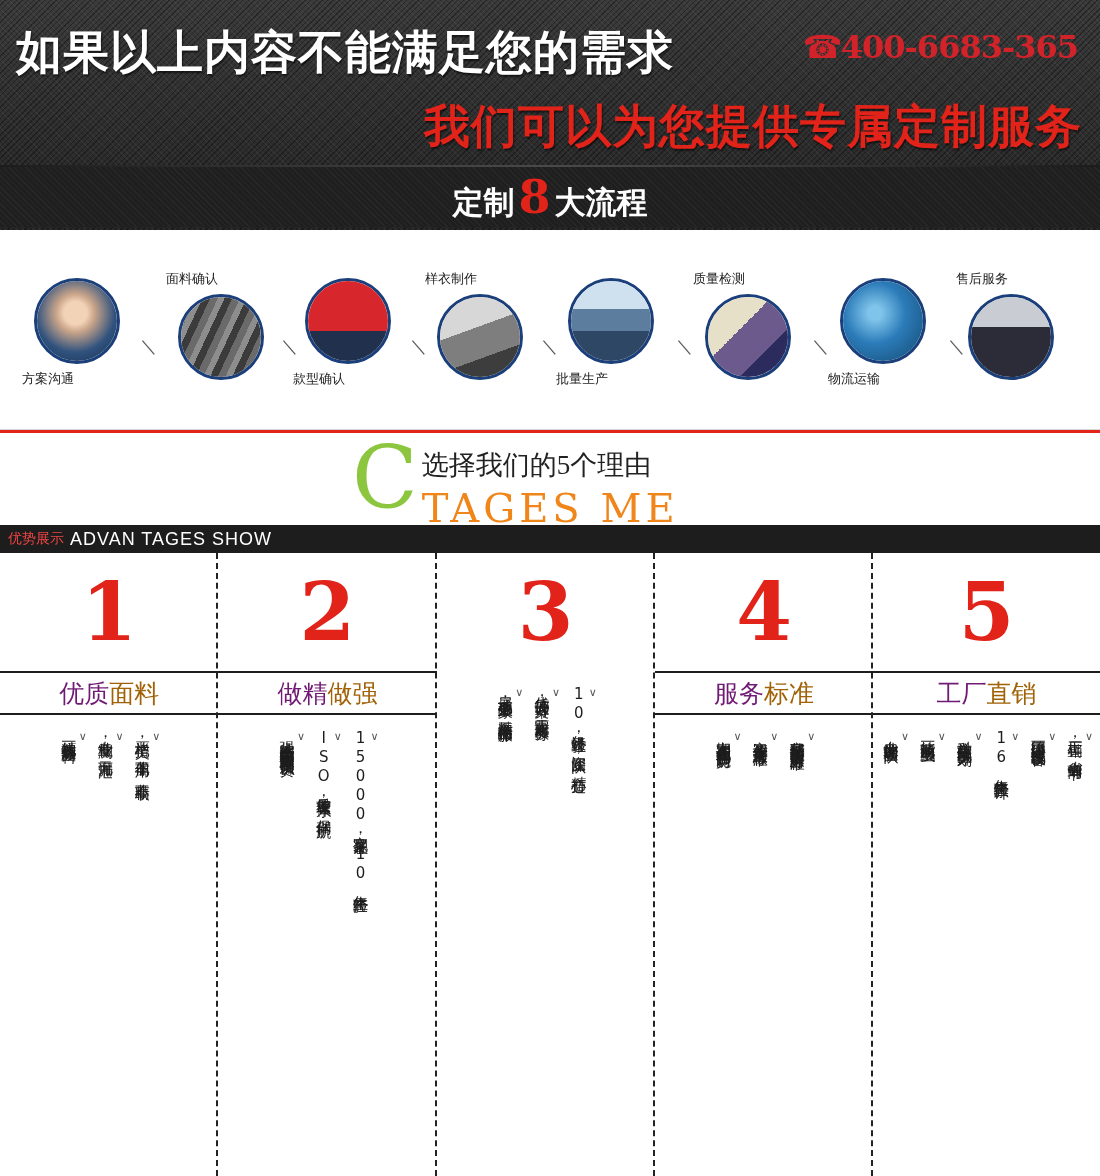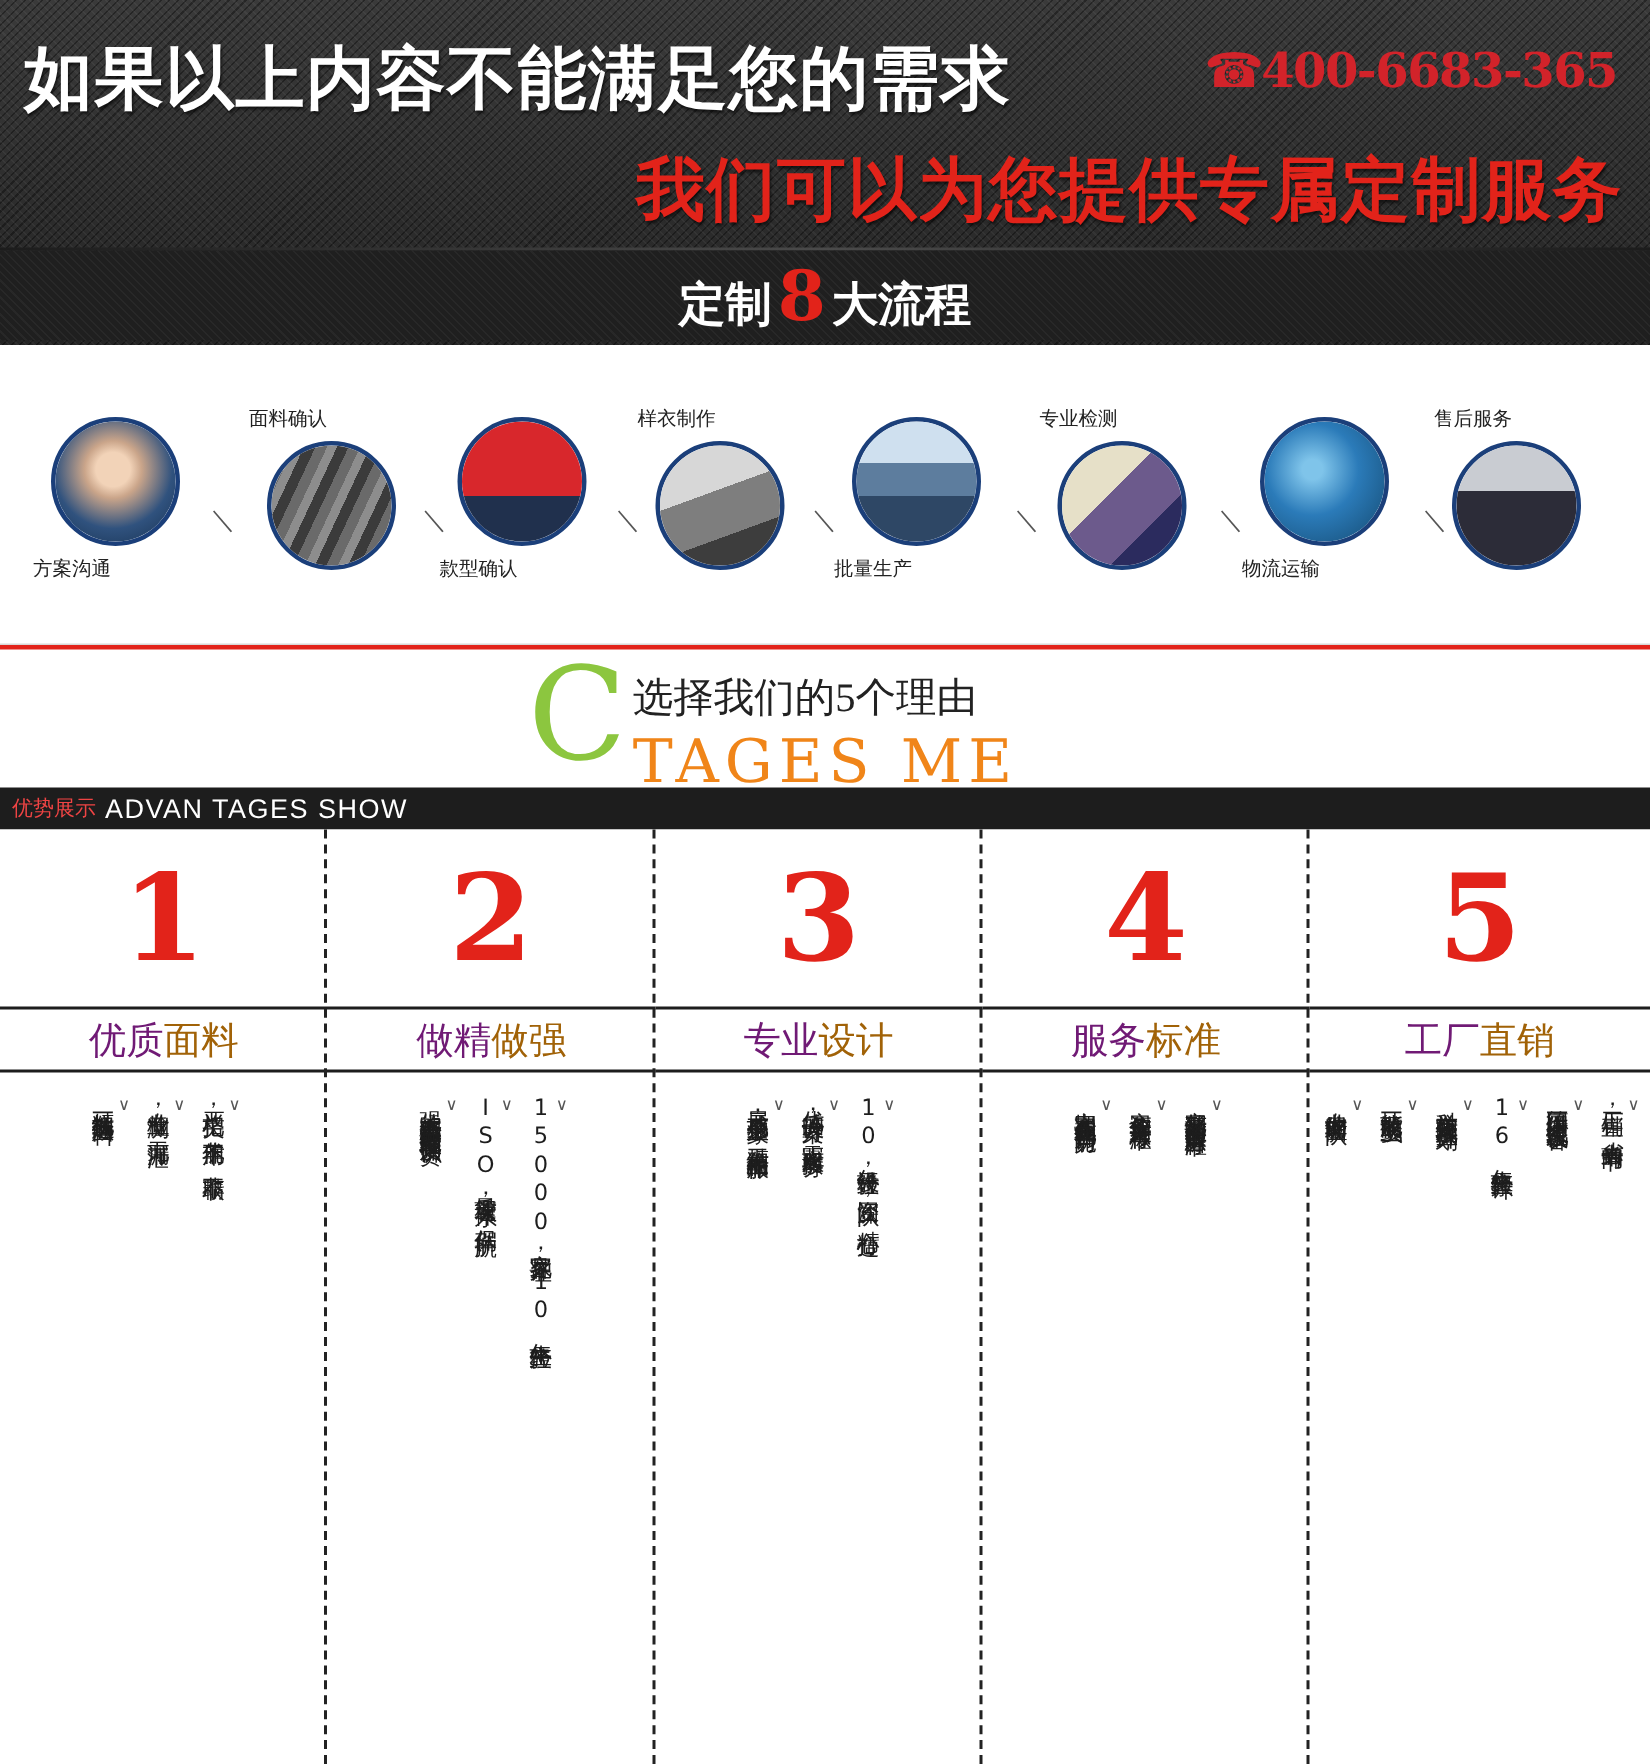--- a/index.html
+++ b/index.html
@@ -321,21 +321,21 @@
 
   <div class="pstep" style="left:568px; top:48px;">
     <div class="pcircle">
         <div class="art art-line"></div>
       </div>
     <div class="plabel">批量生产</div>
   </div>
   <div class="arrow" style="left:676px; top:105px;">＼</div>
 
   <div class="pstep" style="left:705px; top:40px;">
-    <div class="plabel above">专业检测</div>
+    <div class="plabel above">质量检测</div>
     <div class="pcircle">
         <div class="art art-qc"></div>
       </div>
   </div>
   <div class="arrow" style="left:812px; top:105px;">＼</div>
 
   <div class="pstep" style="left:840px; top:48px;">
     <div class="pcircle">
         <div class="art art-logistics"></div>
       </div>
@@ -389,24 +389,20 @@
     </div>
     <div class="rbody">
       <div class="ritem">15000家客户见证，10年生产经验</div>
       <div class="ritem">ISO质量管理体系，保驾护航</div>
       <div class="ritem">强大的生产能力科学灵活的生产管理制度知识供货</div>
     </div>
   </div>
 
   <div class="rcol">
     <div class="rnum">3</div>
-    <div class="rtitle">
-      <span class="hl">专业</span>
-        <span class="rest">设计</span>
-    </div>
     <div class="rbody">
       <div class="ritem">10年设计经验，资深团队，精心打造</div>
       <div class="ritem">优质的设计方案，零距离对接服务</div>
       <div class="ritem">展示成功企业形象，精工细作精品工作服</div>
     </div>
   </div>
 
   <div class="rcol">
     <div class="rnum">4</div>
     <div class="rtitle">

